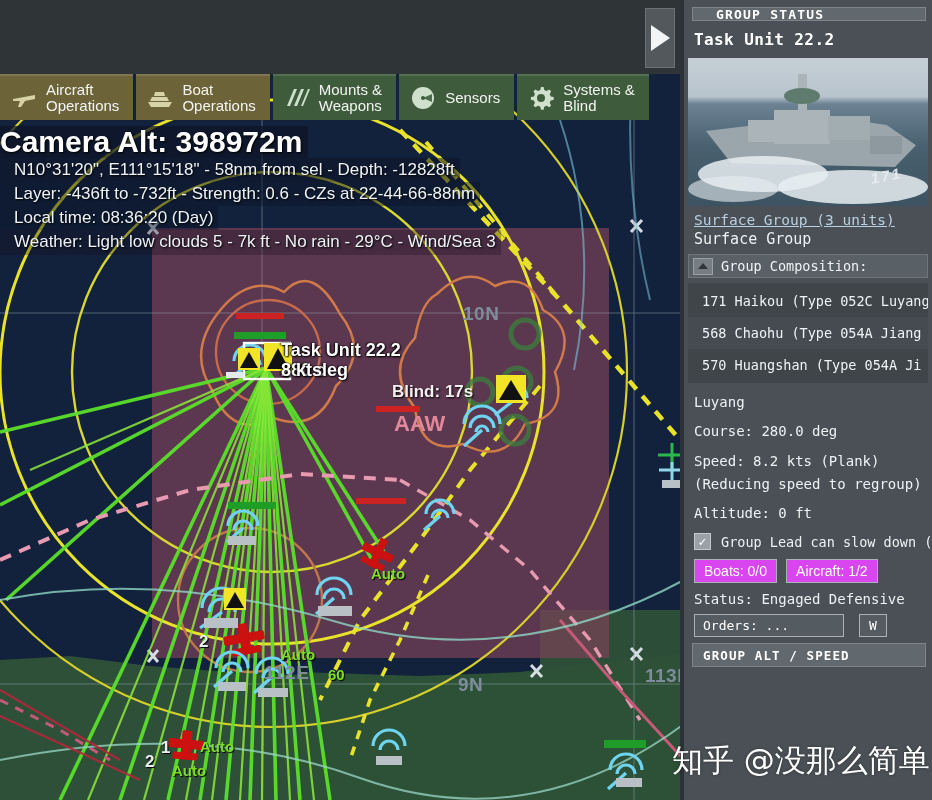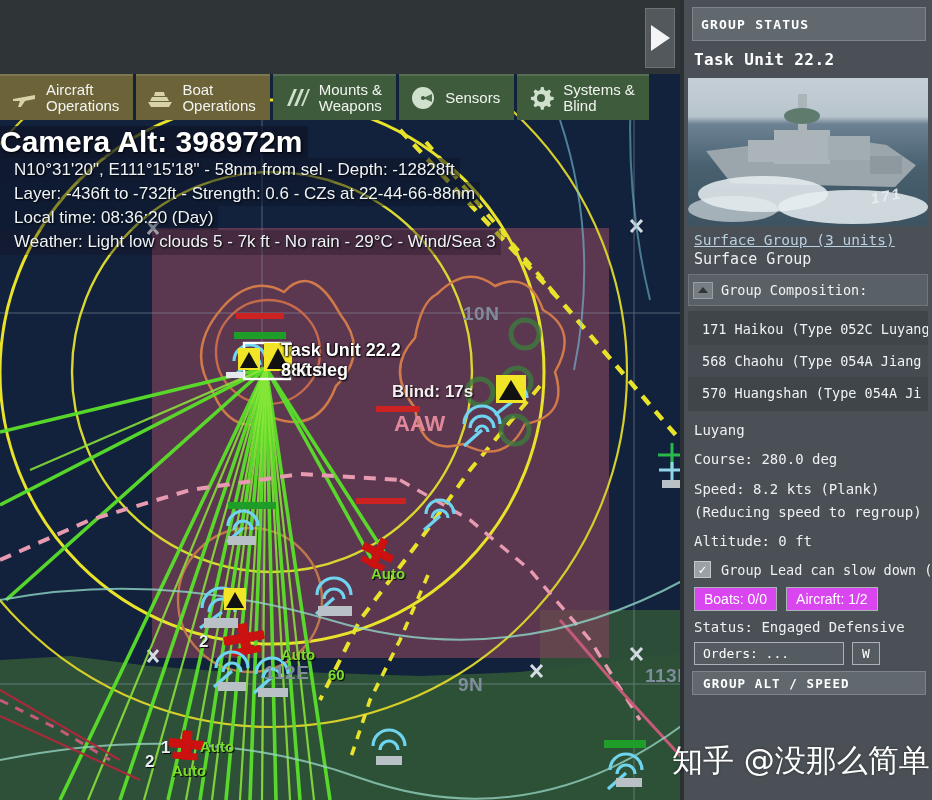--- a/index.html
+++ b/index.html
@@ -76,23 +76,23 @@
   
   #rightpanel {
     position: absolute; right: 0; top: 0; width: 248px; height: 800px;
     background: #4a5055; z-index: 50;
     font-family: "DejaVu Sans Mono", monospace;
     color: #e9ecee;
   }
   #panel-edge { position:absolute; right:248px; top:0; width:4px; height:800px;
     background:#2c3135; z-index:51; }
   .pnl-title {
-    margin: 7px 6px 0 8px; height: 34px;
+    margin: 7px 6px 0 8px; height: 14px;
     background: #62696e; border: 1px solid #7d858b;
-    display: flex; align-items: center; padding-left: 8px;
+    display: flex; align-items: center; padding-left: 23px;
     font-size: 13px; font-weight: 700; letter-spacing: 1.2px;
     color: #ffffff;
   }
   .pnl-sub {
     margin: 9px 0 0 10px; font-size: 16px; font-weight: 700;
     color: #ffffff; letter-spacing: .4px;
   }
   #shipphoto {
     margin: 9px 4px 0 4px; height: 148px; position: relative; overflow: hidden;
     background: linear-gradient(#c6cfd6 0%, #b8c4cd 26%, #6d8394 31%, #48606f 60%, #3d5361 100%);
@@ -112,21 +112,21 @@
     position: absolute; right: 26px; bottom: 22px; color: #e8eef2;
     font-size: 15px; font-weight: 700; font-family: "Liberation Sans", sans-serif;
     transform: skewY(-11deg); letter-spacing: 2px; opacity:.92;
   }
   .grp-link {
     margin: 6px 0 0 10px; font-size: 14.5px; color: #b9cfe2;
     text-decoration: underline; cursor: pointer;
   }
   .grp-type { margin: 2px 0 0 10px; font-size: 15px; color: #eef1f3; }
   .comp-row {
-    margin: 6px 4px 0 4px; height: 32px; background: #5a6166;
+    margin: 6px 4px 0 4px; height: 24px; background: #5a6166;
     border: 1px solid #6e767b;
     display: flex; align-items: center; padding-left: 4px;
     font-size: 13.5px; color: #f0f2f4;
   }
   .collapse-btn {
     width: 20px; height: 17px; background: #767e84; border: 1px solid #98a0a6;
     margin-right: 8px; display: flex; align-items: center; justify-content: center;
     cursor: pointer; flex: 0 0 20px;
   }
   .collapse-btn i {
@@ -150,21 +150,21 @@
     display: flex; align-items: center; justify-content: center;
     color: #ffffff; font-size: 13px; cursor: pointer; flex: 0 0 17px;
   }
   .btn-row { margin: 9px 0 0 10px; display: flex; gap: 9px; }
   .sbtn {
     border: 1px solid #aab2b8; background: #d946ef; padding: 3px 9px;
     font-size: 14px; color: #ffffff; cursor: pointer;
     font-family: "Liberation Sans", sans-serif;
   }
   .statusline { margin: 8px 0 0 10px; font-size: 14px; color: #eef1f3; }
-  .ord-row { margin: 7px 0 0 10px; display: flex; gap: 8px; align-items: center; }
+  .ord-row { margin: 7px 0 0 10px; display: flex; gap: 15px; align-items: center; }
   .ord-box {
     border: 1px solid #aab2b8; background: #555c61; padding: 3px 8px;
     font-size: 13px; color: #fff; min-width: 150px;
   }
   .ord-v { border: 1px solid #aab2b8; background: #555c61; padding: 3px 9px;
     font-size: 13px; color: #fff; }
   .pnl-title2 {
     margin: 6px 6px 0 8px; height: 24px;
     background: #62696e; border: 1px solid #7d858b;
     display: flex; align-items: center; padding-left: 10px;

